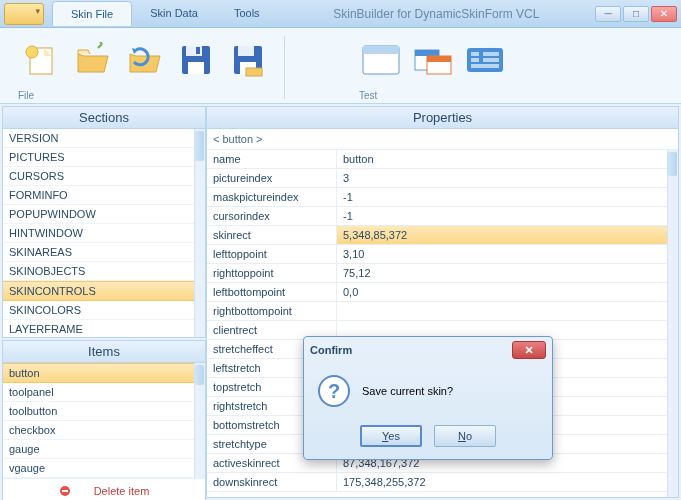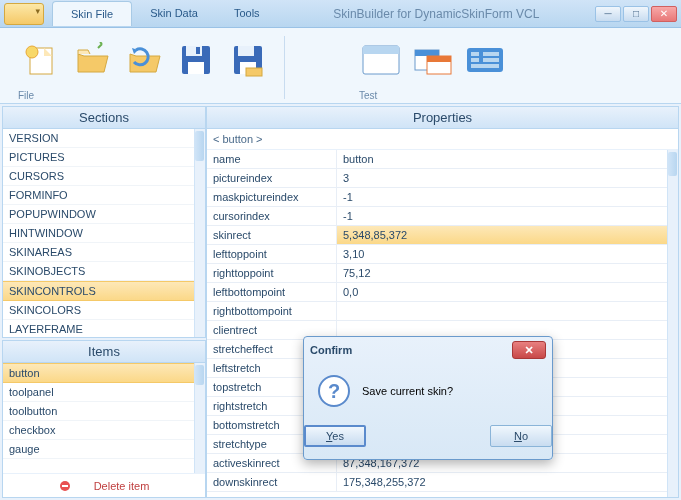--- a/index.html
+++ b/index.html
@@ -36,21 +36,21 @@
 .prop-body{flex:1;overflow:hidden;position:relative}
 .prop-row{display:flex;border-bottom:1px solid #e8eef6}
 .prop-name{width:130px;padding:3px 6px;color:#2a4a6a;border-right:1px solid #e8eef6}
 .prop-val{flex:1;padding:3px 6px;color:#2a4a6a}
 .prop-row.highlighted .prop-val{background:linear-gradient(#fde8b8,#fbd888)}
 .dialog{position:absolute;left:303px;top:336px;width:250px;background:linear-gradient(#e8f1fb,#d8e8f6);border:1px solid #6a9acc;border-radius:4px;box-shadow:0 4px 12px rgba(0,0,0,0.3);z-index:10}
 .dialog-title{display:flex;align-items:center;padding:4px 6px;color:#2a4a6a;font-weight:bold}
 .dialog-close{margin-left:auto;width:34px;height:18px;background:linear-gradient(#e88080,#c84848);border:1px solid #a83838;border-radius:3px;color:#fff;display:flex;align-items:center;justify-content:center;font-size:11px;cursor:pointer}
 .dialog-body{display:flex;align-items:center;padding:12px 14px;gap:12px}
 .q-icon{width:32px;height:32px;border:2px solid #5a8acc;border-radius:50%;display:flex;align-items:center;justify-content:center;color:#5a8acc;font-size:20px;font-weight:bold;background:#fff}
-.dialog-btns{display:flex;justify-content:space-between;gap:12px;padding:6px 0 12px}
+.dialog-btns{display:flex;justify-content:center;gap:12px;padding:6px 0 12px}
 .dlg-btn{width:62px;height:22px;background:linear-gradient(#f0f7fd,#c8dcf0);border:1px solid #8ab4d8;border-radius:2px;color:#2a4a6a;cursor:pointer}
 .dlg-btn.primary{border:2px solid #5a8acc}
 .dlg-btn u{text-decoration:underline}
 svg{display:block}
 </style>
 </head>
 <body>
 
 <div class="titlebar">
   <div class="app-icon"></div>
@@ -165,20 +165,21 @@
       </div>
     </div>
     <div class="panel" style="flex:1">
       <div class="panel-header">Items</div>
       <div class="list" id="items-list">
         <div class="list-item selected">button</div>
           <div class="list-item">toolpanel</div>
           <div class="list-item">toolbutton</div>
           <div class="list-item">checkbox</div>
           <div class="list-item">gauge</div>
+          <div class="list-item">vgauge</div>
           <div class="scroll-track">
             <div class="scroll-thumb" style="top:2px;height:20px"></div>
           </div>
       </div>
       <div class="delete-bar">
         <svg width="12" height="12">
             <circle cx="6" cy="6" r="5" fill="#e85050"></circle>
             <rect x="3" y="5" width="6" height="2" fill="#fff"></rect>
           </svg>
         <span>Delete item</span>

